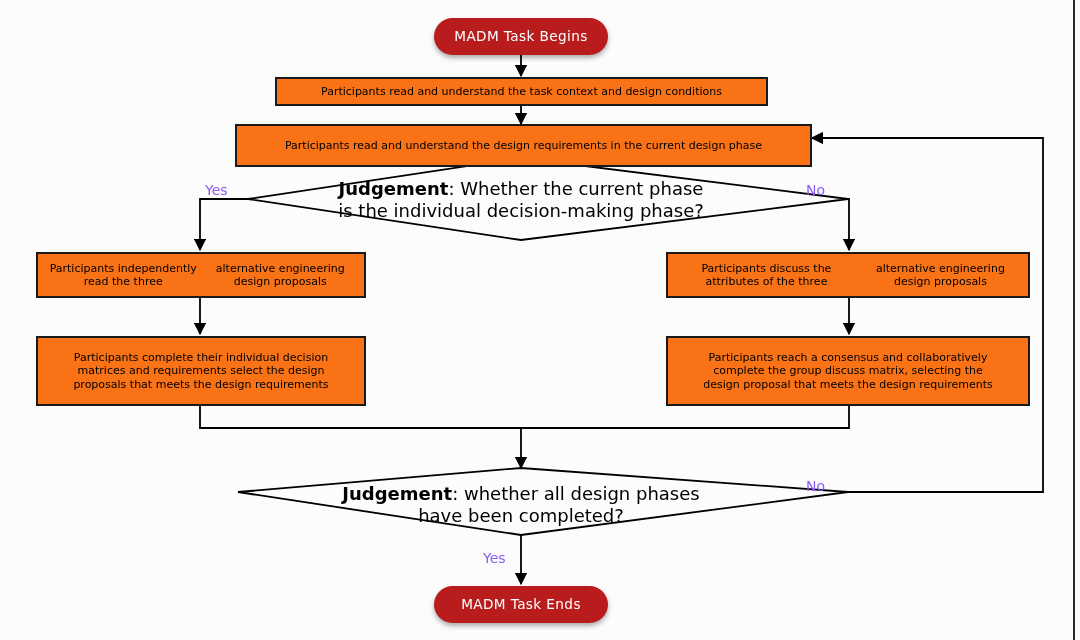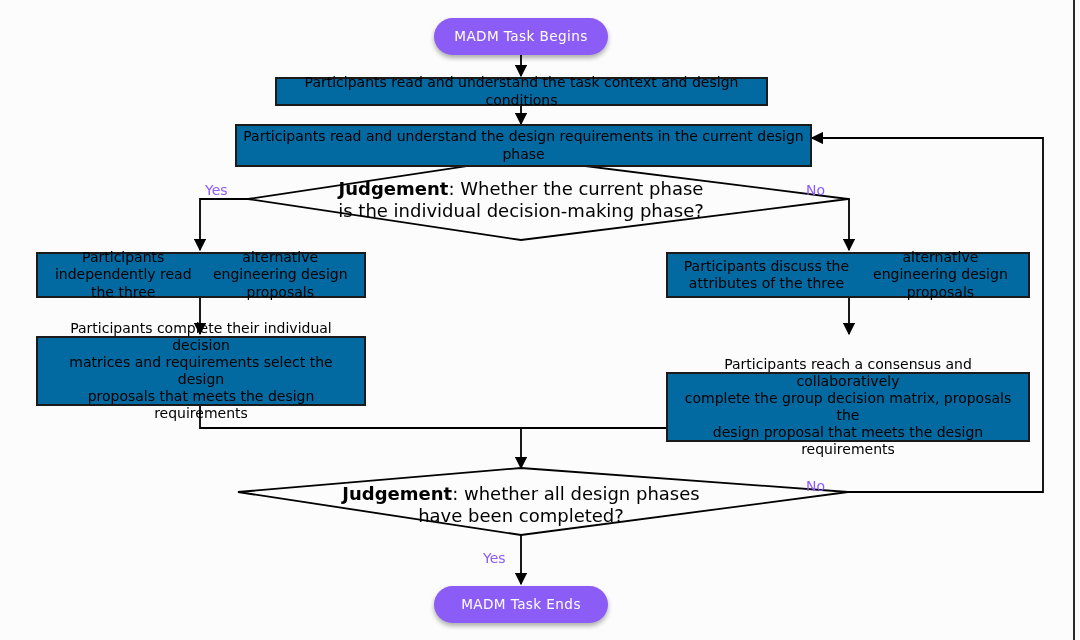--- a/index.html
+++ b/index.html
@@ -18,27 +18,27 @@
   #edges{position:absolute;left:0;top:0;width:1080px;height:640px;}
   .node{
     position:absolute;
     box-sizing:border-box;
     display:flex;align-items:center;justify-content:center;
     text-align:center;
     color:#000;
     line-height:1.22;
   }
   .proc{
-    background:#0369a1;
+    background:#f97316;
     border:2px solid #1a1a1a;
-    font-size:14px;
+    font-size:11px;
     padding:2px 6px;
   }
   .terminal{
-    background:#8b5cf6;
+    background:#b91c1c;
     color:#ffffff;
     border-radius:26px;
     font-size:13.6px;
     letter-spacing:.4px;
     box-shadow:0 3px 5px rgba(0,0,0,.32);
   }
   .diamond-label{
     position:absolute;
     text-align:center;
     font-size:18px;
@@ -125,23 +125,23 @@
     <span>Participants complete their individual decision</span>
     <span>matrices and requirements select the design</span>
     <span>proposals that meets the design requirements</span>
   </div>
 
   <div class="node proc" style="left:666px;top:252px;width:364px;height:46px;flex-direction:row;">
     <span>Participants discuss the attributes of the three</span>
     <span>alternative engineering design proposals</span>
   </div>
 
-  <div class="node proc" style="left:666px;top:336px;width:364px;height:70px;flex-direction:column;margin-top:36px;">
+  <div class="node proc" style="left:666px;top:336px;width:364px;height:70px;flex-direction:column;">
     <span>Participants reach a consensus and collaboratively</span>
-    <span>complete the group decision matrix, proposals the</span>
+    <span>complete the group discuss matrix, selecting the</span>
     <span>design proposal that meets the design requirements</span>
   </div>
 
   <div class="diamond-label" style="left:321px;top:180px;width:400px;height:40px;flex-direction:column;">
     <div>
       <b>Judgement</b><span>: Whether the current phase</span>
     </div>
     <div>is the individual decision-making phase?</div>
   </div>
 

